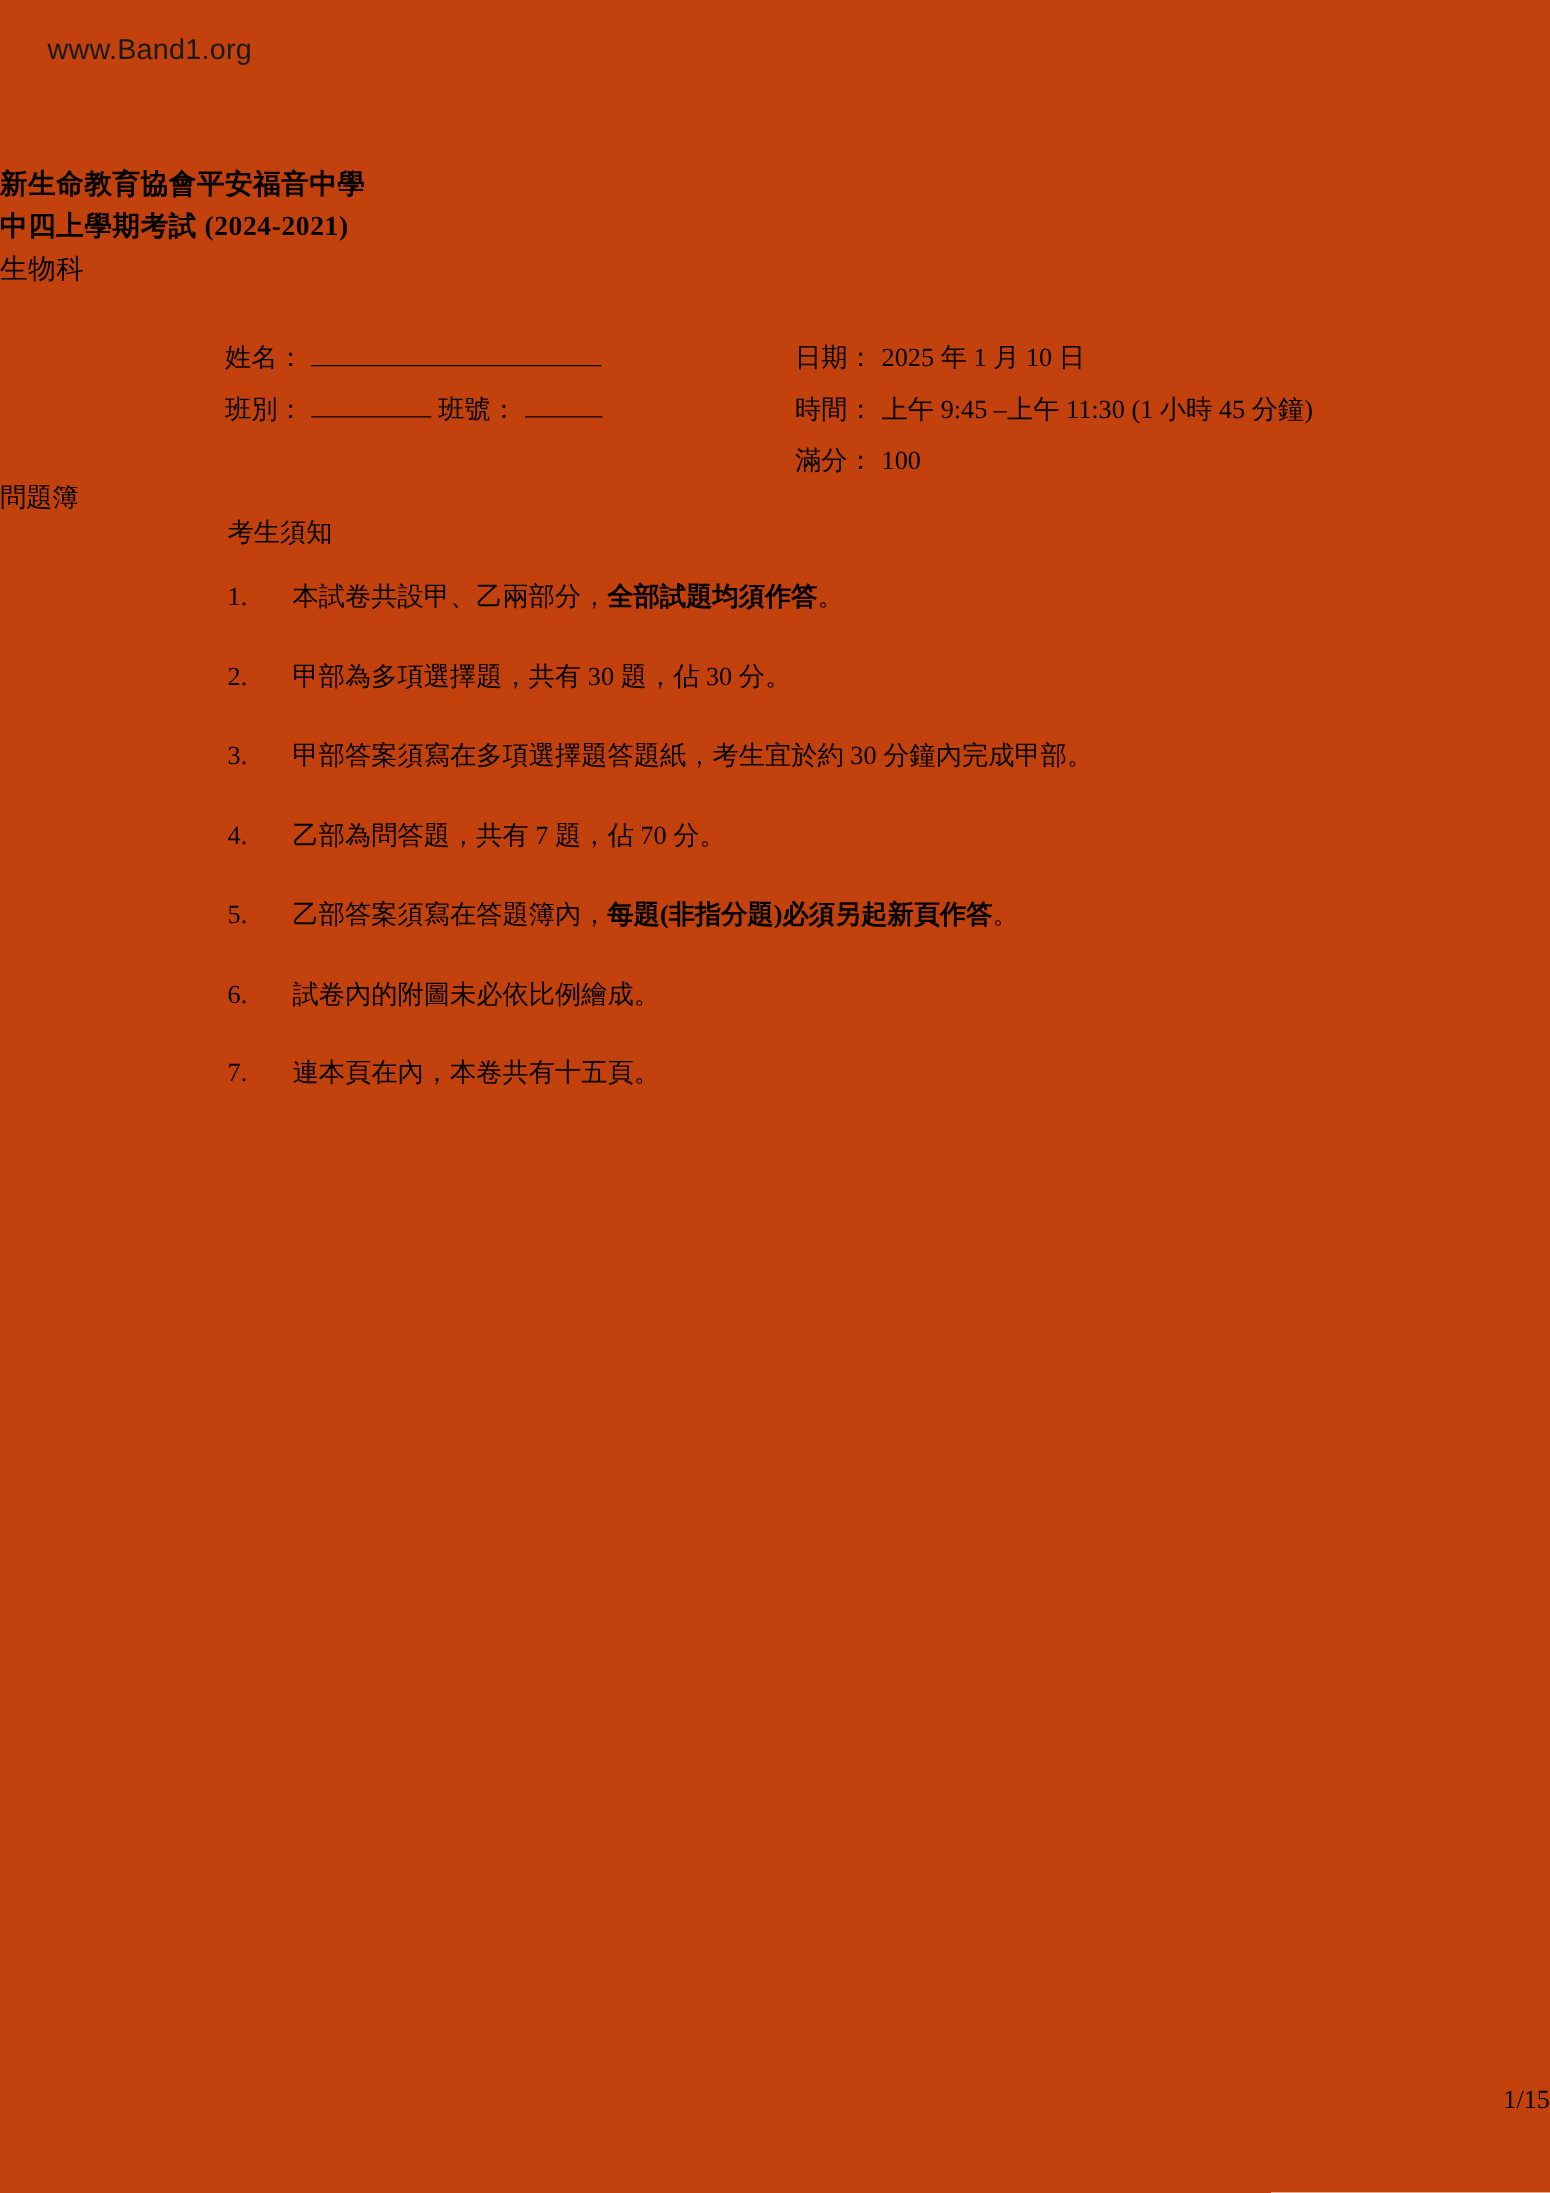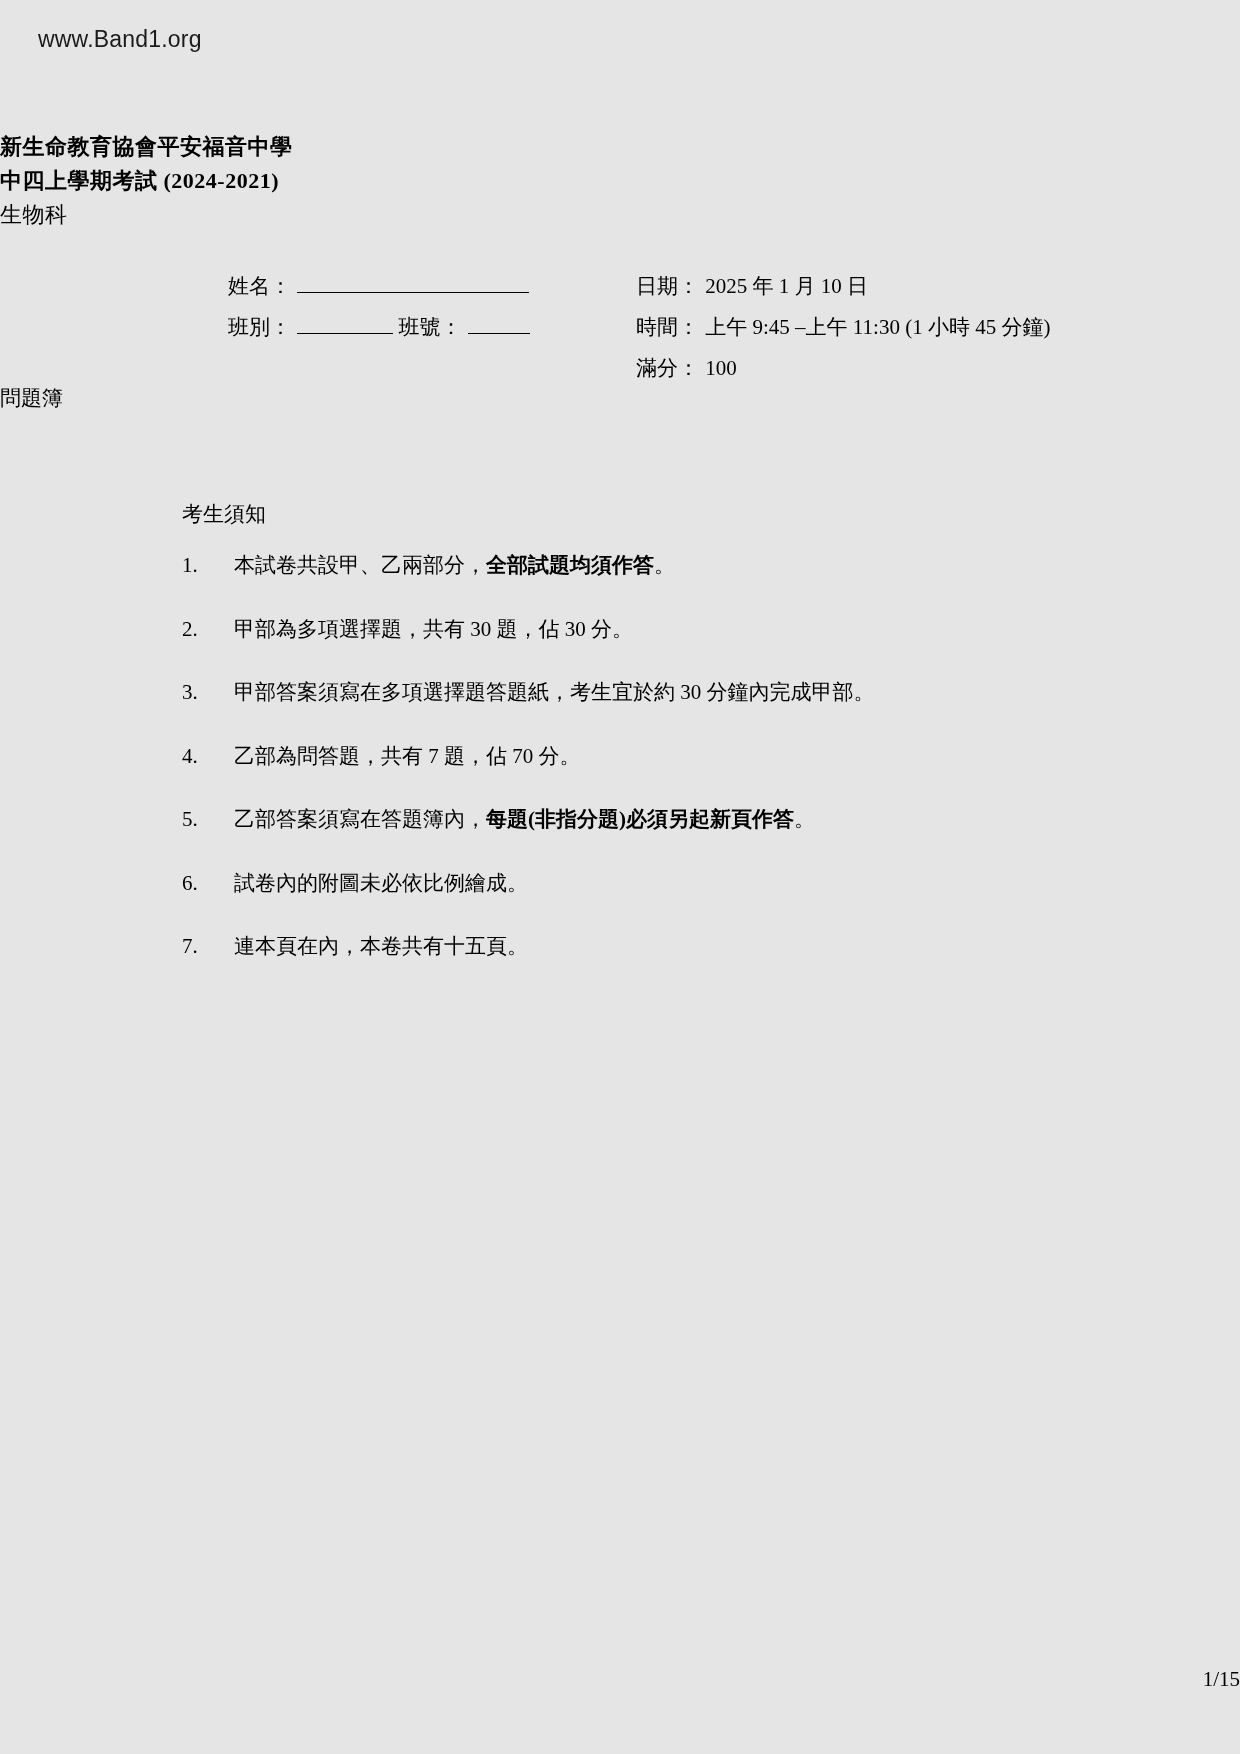--- a/index.html
+++ b/index.html
@@ -5,21 +5,21 @@
   html, body {
     margin: 0;
     padding: 0;
     background: #ffffff;
   }
   .page {
     position: relative;
     width: 1240px;
     height: 1754px;
     margin: 0 auto;
-    background: #e5e5e5;
+    background: #c2410c;
     font-family: "Liberation Serif", "DejaVu Serif", serif;
     color: #000000;
     box-sizing: border-box;
     overflow: hidden;
   }
 
   .watermark {
     position: absolute;
     top: 26px;
     left: 38px;
@@ -47,21 +47,20 @@
     position: relative;
     margin-top: 34px;
     padding-left: 180px;
     font-size: 21px;
     line-height: 1.95;
   }
   .meta-left {
     display: inline-block;
     width: 400px;
     vertical-align: top;
-    margin-left: 48px;
   }
   .meta-right {
     position: absolute;
     left: 636px;
     top: 0;
     width: 520px;
   }
   .meta-row {
     white-space: nowrap;
   }
@@ -83,21 +82,20 @@
   .blank.w-class { width: 96px; }
   .blank.w-no { width: 62px; }
 
   .booklet {
     margin-top: 36px;
     text-align: left;
     font-size: 21px;
   }
 
   .notice-title {
-    margin-top: 88px;
     padding-left: 182px;
     font-size: 21px;
   }
 
   .notes {
     margin-top: 22px;
     padding-left: 182px;
     font-size: 21px;
   }
   .note {

